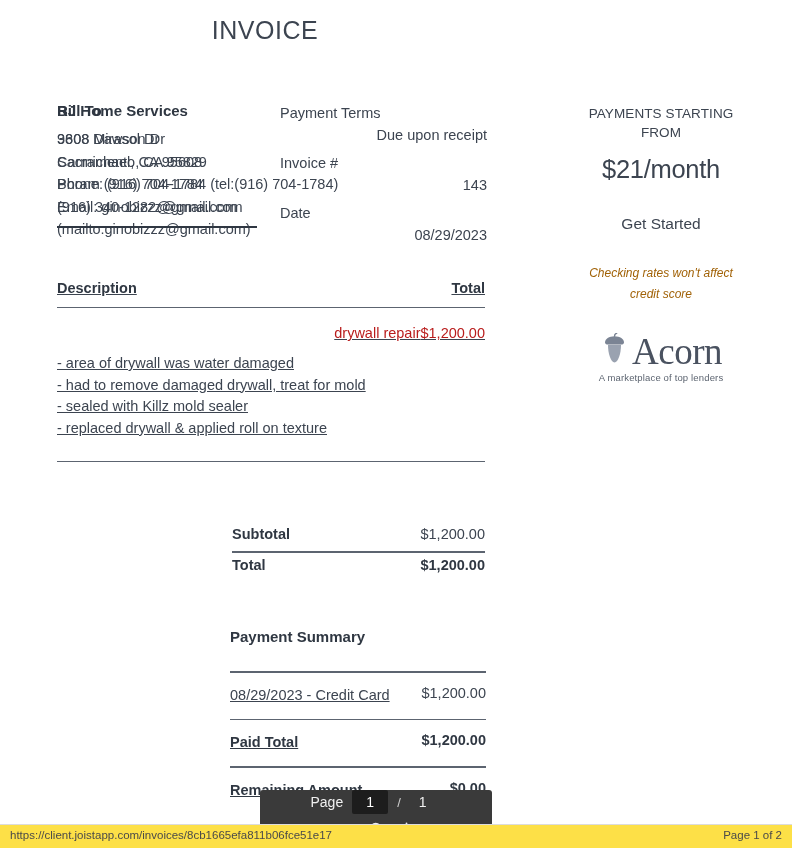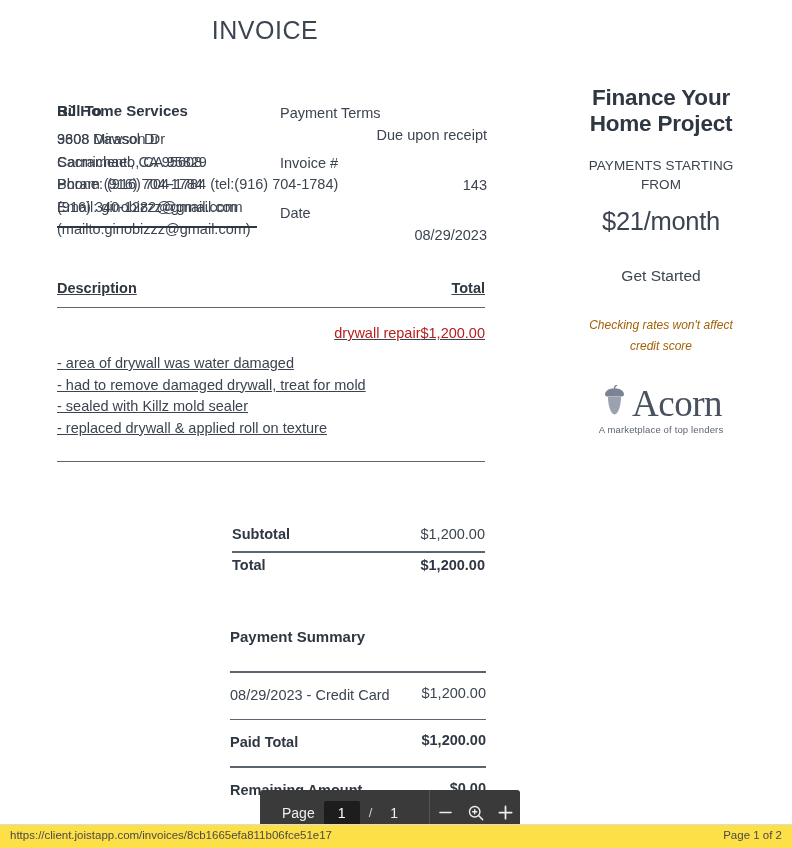--- a/index.html
+++ b/index.html
@@ -203,21 +203,21 @@
   }
   .prow {
     display: flex;
     justify-content: space-between;
     align-items: flex-start;
     font-size: 14.5px;
     color: #3c4450;
     padding: 12px 0 13px 0;
     gap: 10px;
   }
-  .prow .pl { line-height: 21px; }
+  .prow .pl { line-height: 21px; text-decoration: underline; }
   .prow .pv { white-space: nowrap; }
   .prow.bold .pl { font-weight: bold; color: #2f3742; }
   .prow.bold .pv { font-weight: bold; color: #2f3742; }
 
   
   .promo {
     position: absolute;
     left: 530px;
     top: 0;
     width: 262px;
@@ -288,26 +288,28 @@
     font-size: 9.5px;
     color: #5c6470;
     letter-spacing: 0.15px;
   }
 
   
   .pdfbar {
     position: absolute;
     left: 260px;
     top: 790px;
-    width: 260px;
+    width: 232px;
     height: 45px;
     background: #3a3a3a;
     border-radius: 3px;
     display: flex;
+    align-items: center;
     color: #f0f0f0;
+    flex-direction: column;
   }
   .pdfbar .seg-l {
     display: flex;
     align-items: center;
     gap: 9px;
     padding-left: 22px;
     width: 175px;
     box-sizing: border-box;
     font-size: 14px;
   }
@@ -500,21 +502,20 @@
     <div class="rule"></div>
 
     <div class="prow bold">
       <span class="pl">Remaining Amount</span>
       <span class="pv">$0.00</span>
     </div>
   </div>
 </div>
 
 <div class="promo">
-  <h2>Finance Your Home Project</h2>
   <div class="starting">PAYMENTS STARTING FROM</div>
   <div class="amount">$21/month</div>
   <div class="cta">Get Started</div>
   <div class="disclaimer">Checking rates won't affect credit score</div>
 
   <div class="acorn">
     <div class="acorn-mark">
       <span>
         <svg width="30" height="33" viewBox="0 0 30 33" aria-hidden="true">
           <path d="M5 9.5 C5 6 9 3.2 14.5 3.2 C20 3.2 24 6 24 9.5 C24 10.8 22.8 11.6 21 11.6 L8 11.6 C6.2 11.6 5 10.8 5 9.5 Z" fill="#7b8494"></path>

